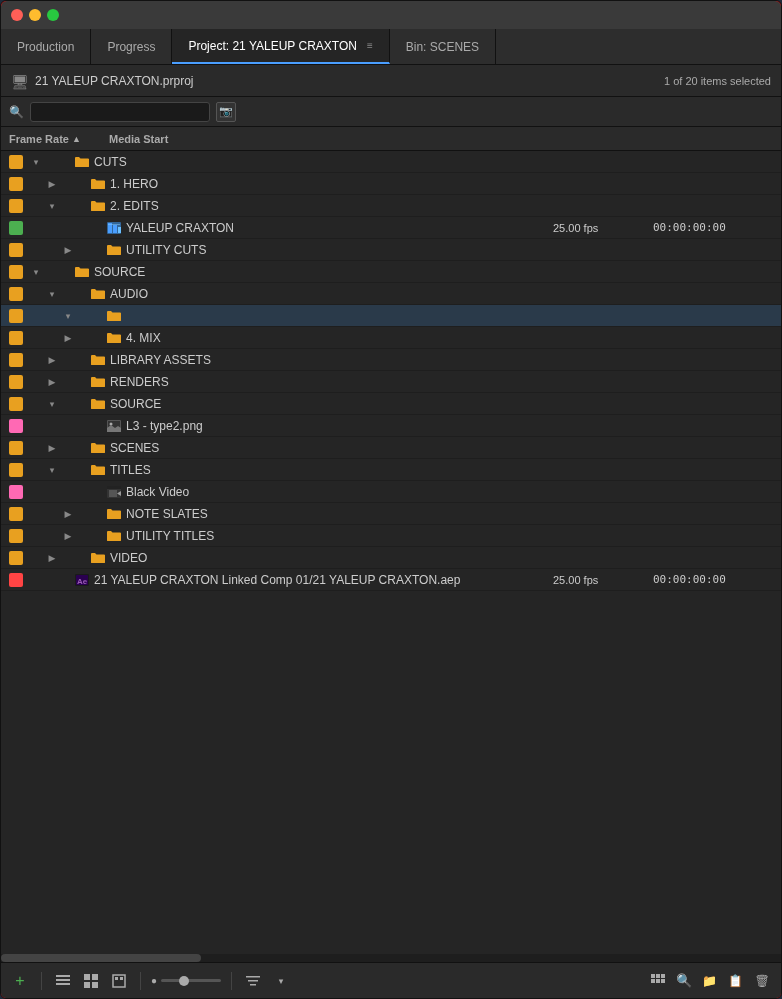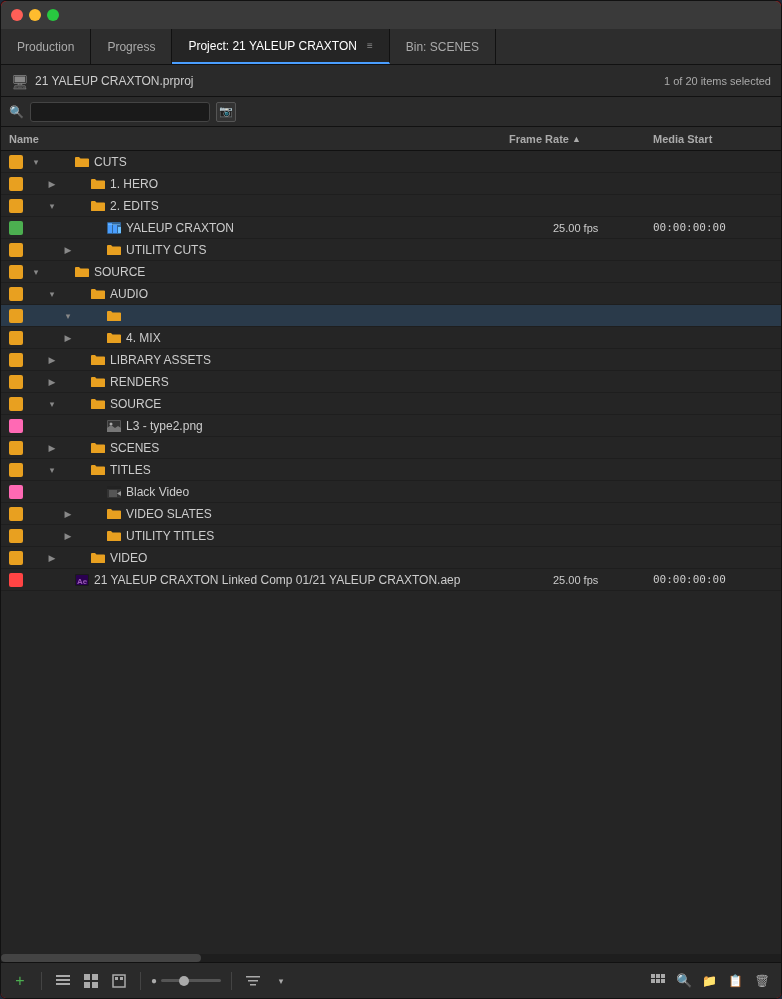--- a/index.html
+++ b/index.html
@@ -144,21 +144,21 @@
       background: #2a2a2a;
       height: 24px;
       display: flex;
       align-items: center;
       padding: 0 8px;
       border-bottom: 1px solid #111;
       flex-shrink: 0;
     }
     .col-name { flex: 1; color: #aaa; font-size: 11px; font-weight: 600; }
     .col-framerate { width: 100px; color: #aaa; font-size: 11px; font-weight: 600; display: flex; align-items: center; gap: 3px; }
-    .col-mediastart { width: 120px; color: #aaa; font-size: 11px; font-weight: 600; margin-left: 44px; }
+    .col-mediastart { width: 120px; color: #aaa; font-size: 11px; font-weight: 600; }
     .sort-arrow { font-size: 9px; }
 
     
     .file-list {
       flex: 1;
       overflow-y: auto;
       background: #252525;
     }
     .file-list::-webkit-scrollbar { width: 8px; }
     .file-list::-webkit-scrollbar-track { background: #1e1e1e; }
@@ -301,23 +301,20 @@
     <span class="selection-info">1 of 20 items selected</span>
   </div>
 
   <div class="search-bar">
     <span class="search-icon">🔍</span>
     <input class="search-input" type="text" placeholder="" style="">
     <div class="camera-icon">📷</div>
   </div>
 
   <div class="col-headers">
-    <div class="col-name">
-      <span>Name</span>
-    </div>
     <div class="col-framerate">
       <span>Frame Rate</span>
       <span class="sort-arrow">▲</span>
     </div>
     <div class="col-mediastart">
       <span>Media Start</span>
     </div>
   </div>
 
   <div class="file-list" id="file-list">
@@ -554,21 +551,21 @@
       <div class="row">
         <div class="row-color" style="background: rgb(232, 160, 32);"></div>
         <span class="row-indent" style="width: 32px;"></span>
         <span class="row-toggle">▶</span>
         <span class="row-icon">
           <svg width="14" height="12" viewBox="0 0 14 12">
         <path d="M0 2 Q0 1 1 1 L4 1 L5.5 2.5 L13 2.5 Q14 2.5 14 3.5 L14 10 Q14 11 13 11 L1 11 Q0 11 0 10 Z" fill="#e8a020"></path>
         <rect x="0" y="3" width="14" height="8" rx="1" fill="#e8a020"></rect>
       </svg>
         </span>
-        <span class="row-label">VIDEO SLATES</span>
+        <span class="row-label">NOTE SLATES</span>
         <span class="row-framerate"></span>
         <span class="row-mediastart"></span>
       </div>
       <div class="row">
         <div class="row-color" style="background: rgb(232, 160, 32);"></div>
         <span class="row-indent" style="width: 32px;"></span>
         <span class="row-toggle">▶</span>
         <span class="row-icon">
           <svg width="14" height="12" viewBox="0 0 14 12">
         <path d="M0 2 Q0 1 1 1 L4 1 L5.5 2.5 L13 2.5 Q14 2.5 14 3.5 L14 10 Q14 11 13 11 L1 11 Q0 11 0 10 Z" fill="#e8a020"></path>

